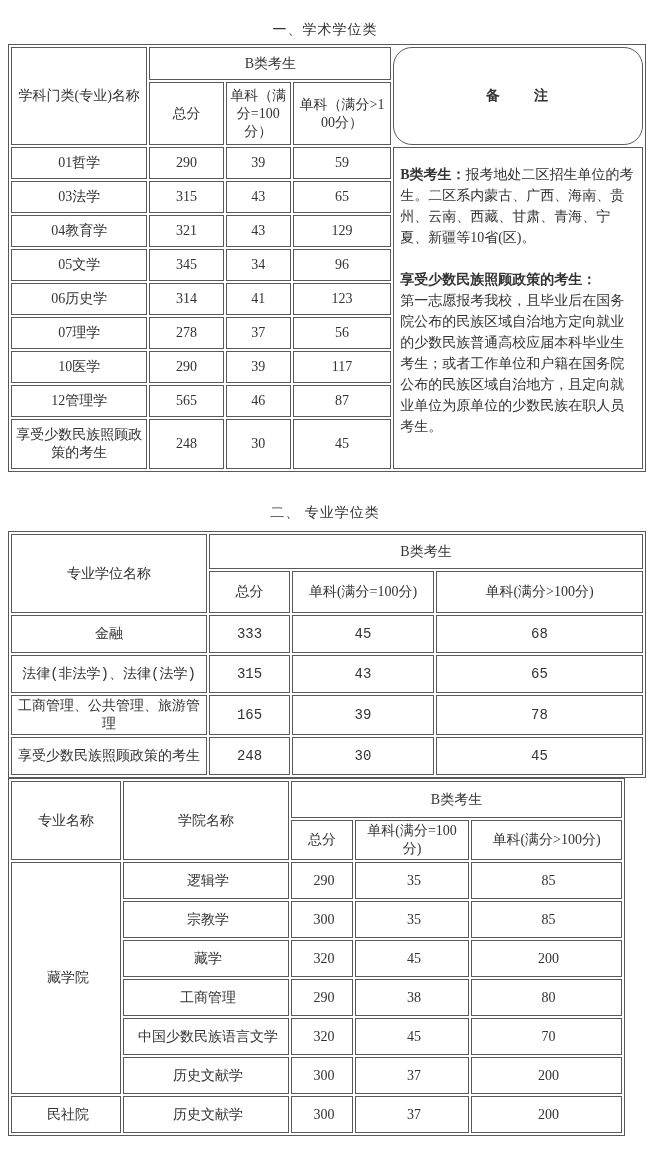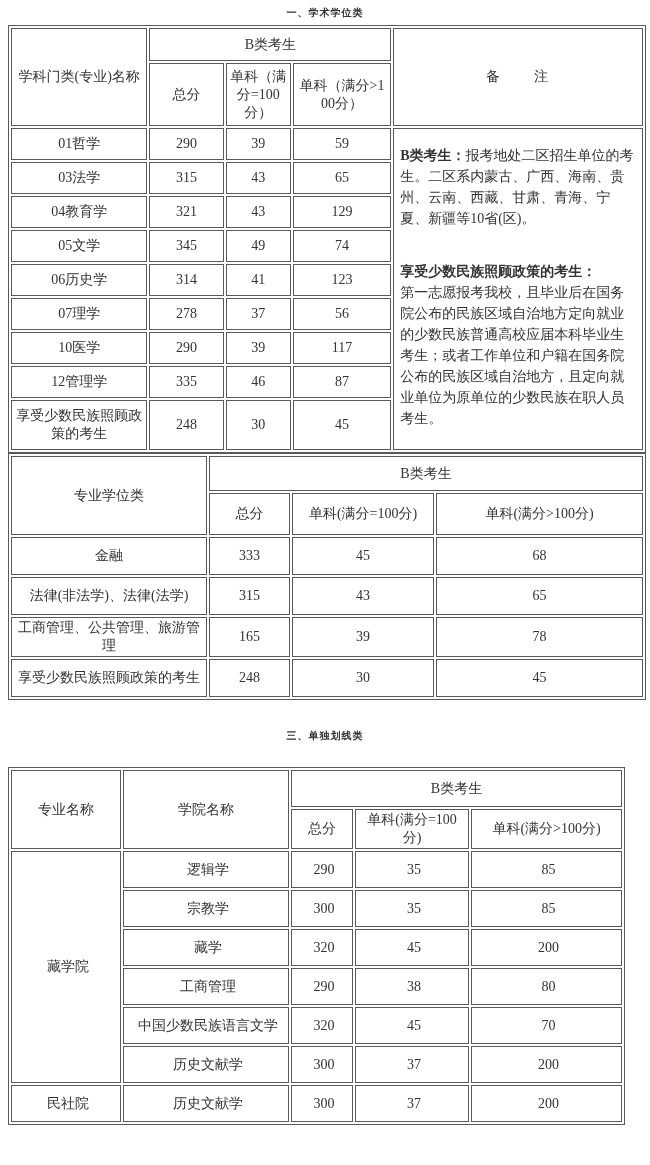--- a/index.html
+++ b/index.html
@@ -2,22 +2,22 @@
 <html><head>
 <meta charset="utf-8">
 <style>
   html,body{margin:0;padding:0;}
   body{
     width:650px;height:1165px;background:#ffffff;color:#333333;
     font-family:"Liberation Serif","DejaVu Serif",serif;
     font-size:14px;overflow:hidden;
   }
   .section-title{
-    width:634px;margin:1px 0 0 8px;text-align:center;
-    font-size:10px;color:#333333;letter-spacing:1px;font-weight:bold;
+    width:634px;margin:16px 0 0 8px;text-align:center;
+    font-size:14px;color:#333333;letter-spacing:1px;
   }
   .title-1{padding-top:5px;padding-bottom:5px;}
   .title-2{padding-top:16px;padding-bottom:9px;}
   .title-3{padding-top:28px;padding-bottom:24px;}
   table{
     border-collapse:separate;border-spacing:2px;
     border:1px solid #595959;table-layout:fixed;
     margin-left:8px;background:#ffffff;
   }
   td{
@@ -26,31 +26,31 @@
   }
   .t1{width:638px;}
   .t2{width:638px;}
   .t3{width:617px;}
   .t1 tr.hr1 td{height:29px;}
   .t1 tr.hr2 td{height:59px;}
   .t1 tr.dr td{height:28px;}
   .t1 tr.dr-last td{height:46px;}
   .t2 tr.hr1 td{height:31px;}
   .t2 tr.hr2 td{height:38px;}
-  .t2 tr.dr td{height:34px;}
+  .t2 tr.dr td{height:34px;font-family:Liberation Mono, monospace;}
   .t3 tr.hr1 td{height:33px;}
   .t3 tr.hr2 td{height:32px;}
   .t3 tr.dr td{height:33px;padding-left:7px;}
-  td.remark-header{font-weight:normal;letter-spacing:2px;}
+  td.remark-header{font-weight:bold;letter-spacing:2px;border-radius:19px;}
   td.remark-cell{
     text-align:left;vertical-align:top;
     padding:16px 4px 14px 6px;line-height:21px;
   }
   .remark-cell .lead{font-weight:bold;}
-  .remark-cell .para2{margin-top:32px;}
+  .remark-cell .para2{margin-top:21px;}
 </style>
 </head>
 <body>
 
 <div>
 
   <div class="section-title title-1">一、学术学位类</div>
 
   <table class="t1">
     <colgroup>
@@ -89,22 +89,22 @@
     </tr>
     <tr class="dr">
       <td>04教育学</td>
       <td>321</td>
       <td>43</td>
       <td>129</td>
     </tr>
     <tr class="dr">
       <td>05文学</td>
       <td>345</td>
-      <td>49</td>
-      <td>74</td>
+      <td>34</td>
+      <td>96</td>
     </tr>
     <tr class="dr">
       <td>06历史学</td>
       <td>314</td>
       <td>41</td>
       <td>123</td>
     </tr>
     <tr class="dr">
       <td>07理学</td>
       <td>278</td>
@@ -112,44 +112,45 @@
       <td>56</td>
     </tr>
     <tr class="dr">
       <td>10医学</td>
       <td>290</td>
       <td>39</td>
       <td>117</td>
     </tr>
     <tr class="dr">
       <td>12管理学</td>
-      <td>335</td>
+      <td>565</td>
       <td>46</td>
       <td>87</td>
     </tr>
     <tr class="dr-last">
       <td>享受少数民族照顾政策的考生</td>
       <td>248</td>
       <td>30</td>
       <td>45</td>
     </tr>
   </tbody>
     </table>
 
+  <div class="section-title title-2">二、 专业学位类</div>
 
   <table class="t2">
     <colgroup>
       <col style="width:196px">
         <col style="width:81px">
         <col style="width:142px">
         <col style="width:207px">
     </colgroup>
     <tbody>
         <tr class="hr1">
-      <td rowspan="2">专业学位类</td>
+      <td rowspan="2">专业学位名称</td>
       <td colspan="3">B类考生</td>
     </tr>
     <tr class="hr2">
       <td>总分</td>
       <td>单科(满分=100分)</td>
       <td>单科(满分&gt;100分)</td>
     </tr>
     <tr class="dr">
       <td>金融</td>
       <td>333</td>
@@ -170,21 +171,20 @@
     </tr>
     <tr class="dr">
       <td>享受少数民族照顾政策的考生</td>
       <td>248</td>
       <td>30</td>
       <td>45</td>
     </tr>
   </tbody>
     </table>
 
-  <div class="section-title title-3">三、单独划线类</div>
 
   <table class="t3">
     <colgroup>
       <col style="width:110px">
         <col style="width:166px">
         <col style="width:62px">
         <col style="width:114px">
         <col style="width:151px">
     </colgroup>
     <tbody>

